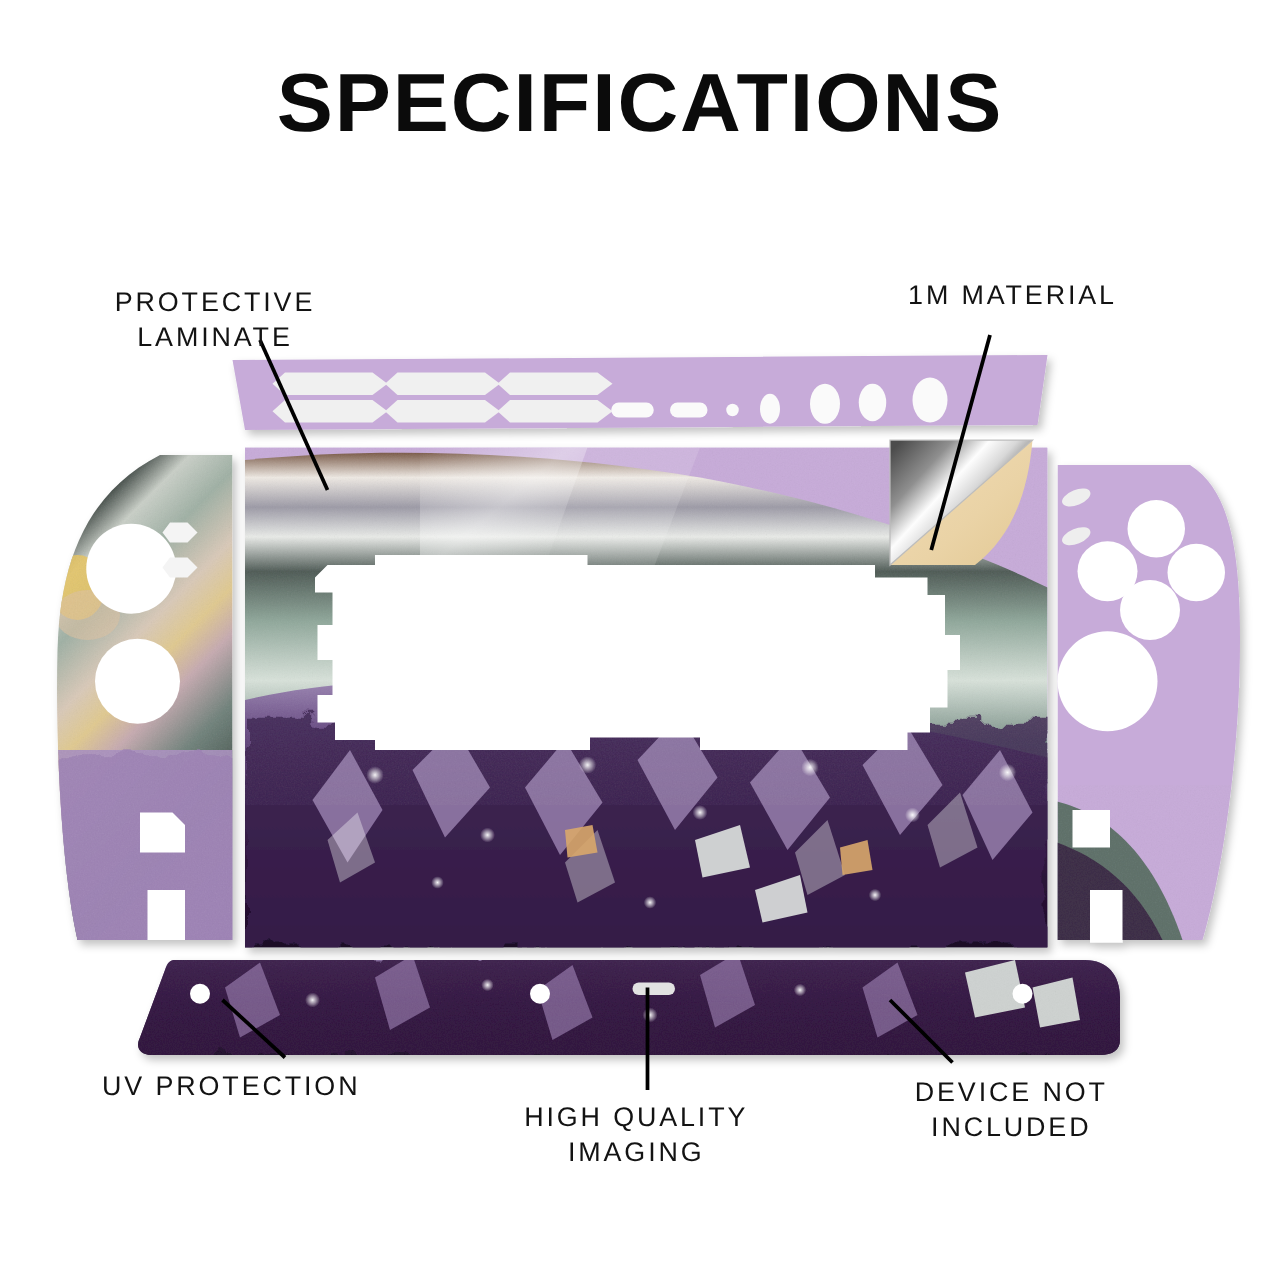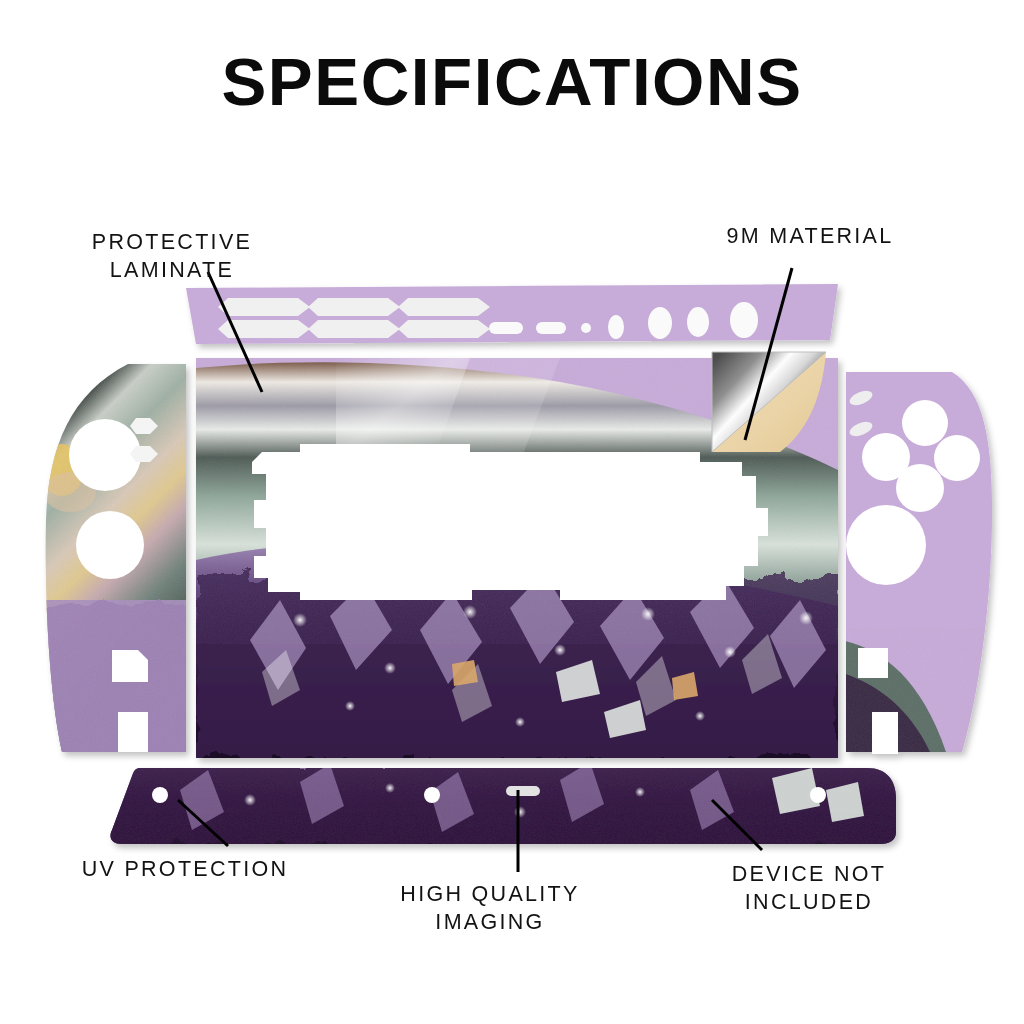--- a/index.html
+++ b/index.html
@@ -34,21 +34,21 @@
     font-size:21.5px;
     letter-spacing:2.3px;
     color:#131313;
     line-height:1.32;
     text-align:center;
     white-space:pre-line;
   }
   .lbl-laminate{left:22px;top:208px;width:300px;margin-top:20px;}
   .lbl-3m{left:630px;top:222px;width:360px;}
   .lbl-uv{left:-10px;top:855px;width:390px;}
-  .lbl-imaging{left:355px;top:880px;width:270px;}
+  .lbl-imaging{left:374px;top:880px;width:270px;}
   .lbl-device{left:644px;top:860px;width:330px;}
 </style>
 </head>
 <body>
 
 <div id="stage">
 
   <div class="title">SPECIFICATIONS</div>
 
   <svg width="1024" height="1024" style="position:absolute;left:0;top:0;">
@@ -347,21 +347,21 @@
       <line x1="792" y1="268" x2="745" y2="440"></line>
       <line x1="228" y1="846" x2="178" y2="800"></line>
       <line x1="518" y1="872" x2="518" y2="790"></line>
       <line x1="762" y1="850" x2="712" y2="800"></line>
     </g>
   </svg>
 
   <div class="label lbl-laminate">PROTECTIVE
 LAMINATE</div>
 
-  <div class="label lbl-3m">9M MATERIAL</div>
+  <div class="label lbl-3m">1M MATERIAL</div>
 
   <div class="label lbl-uv">UV PROTECTION</div>
 
   <div class="label lbl-imaging">HIGH QUALITY
 IMAGING</div>
 
   <div class="label lbl-device">DEVICE NOT
 INCLUDED</div>
 
 </div>

